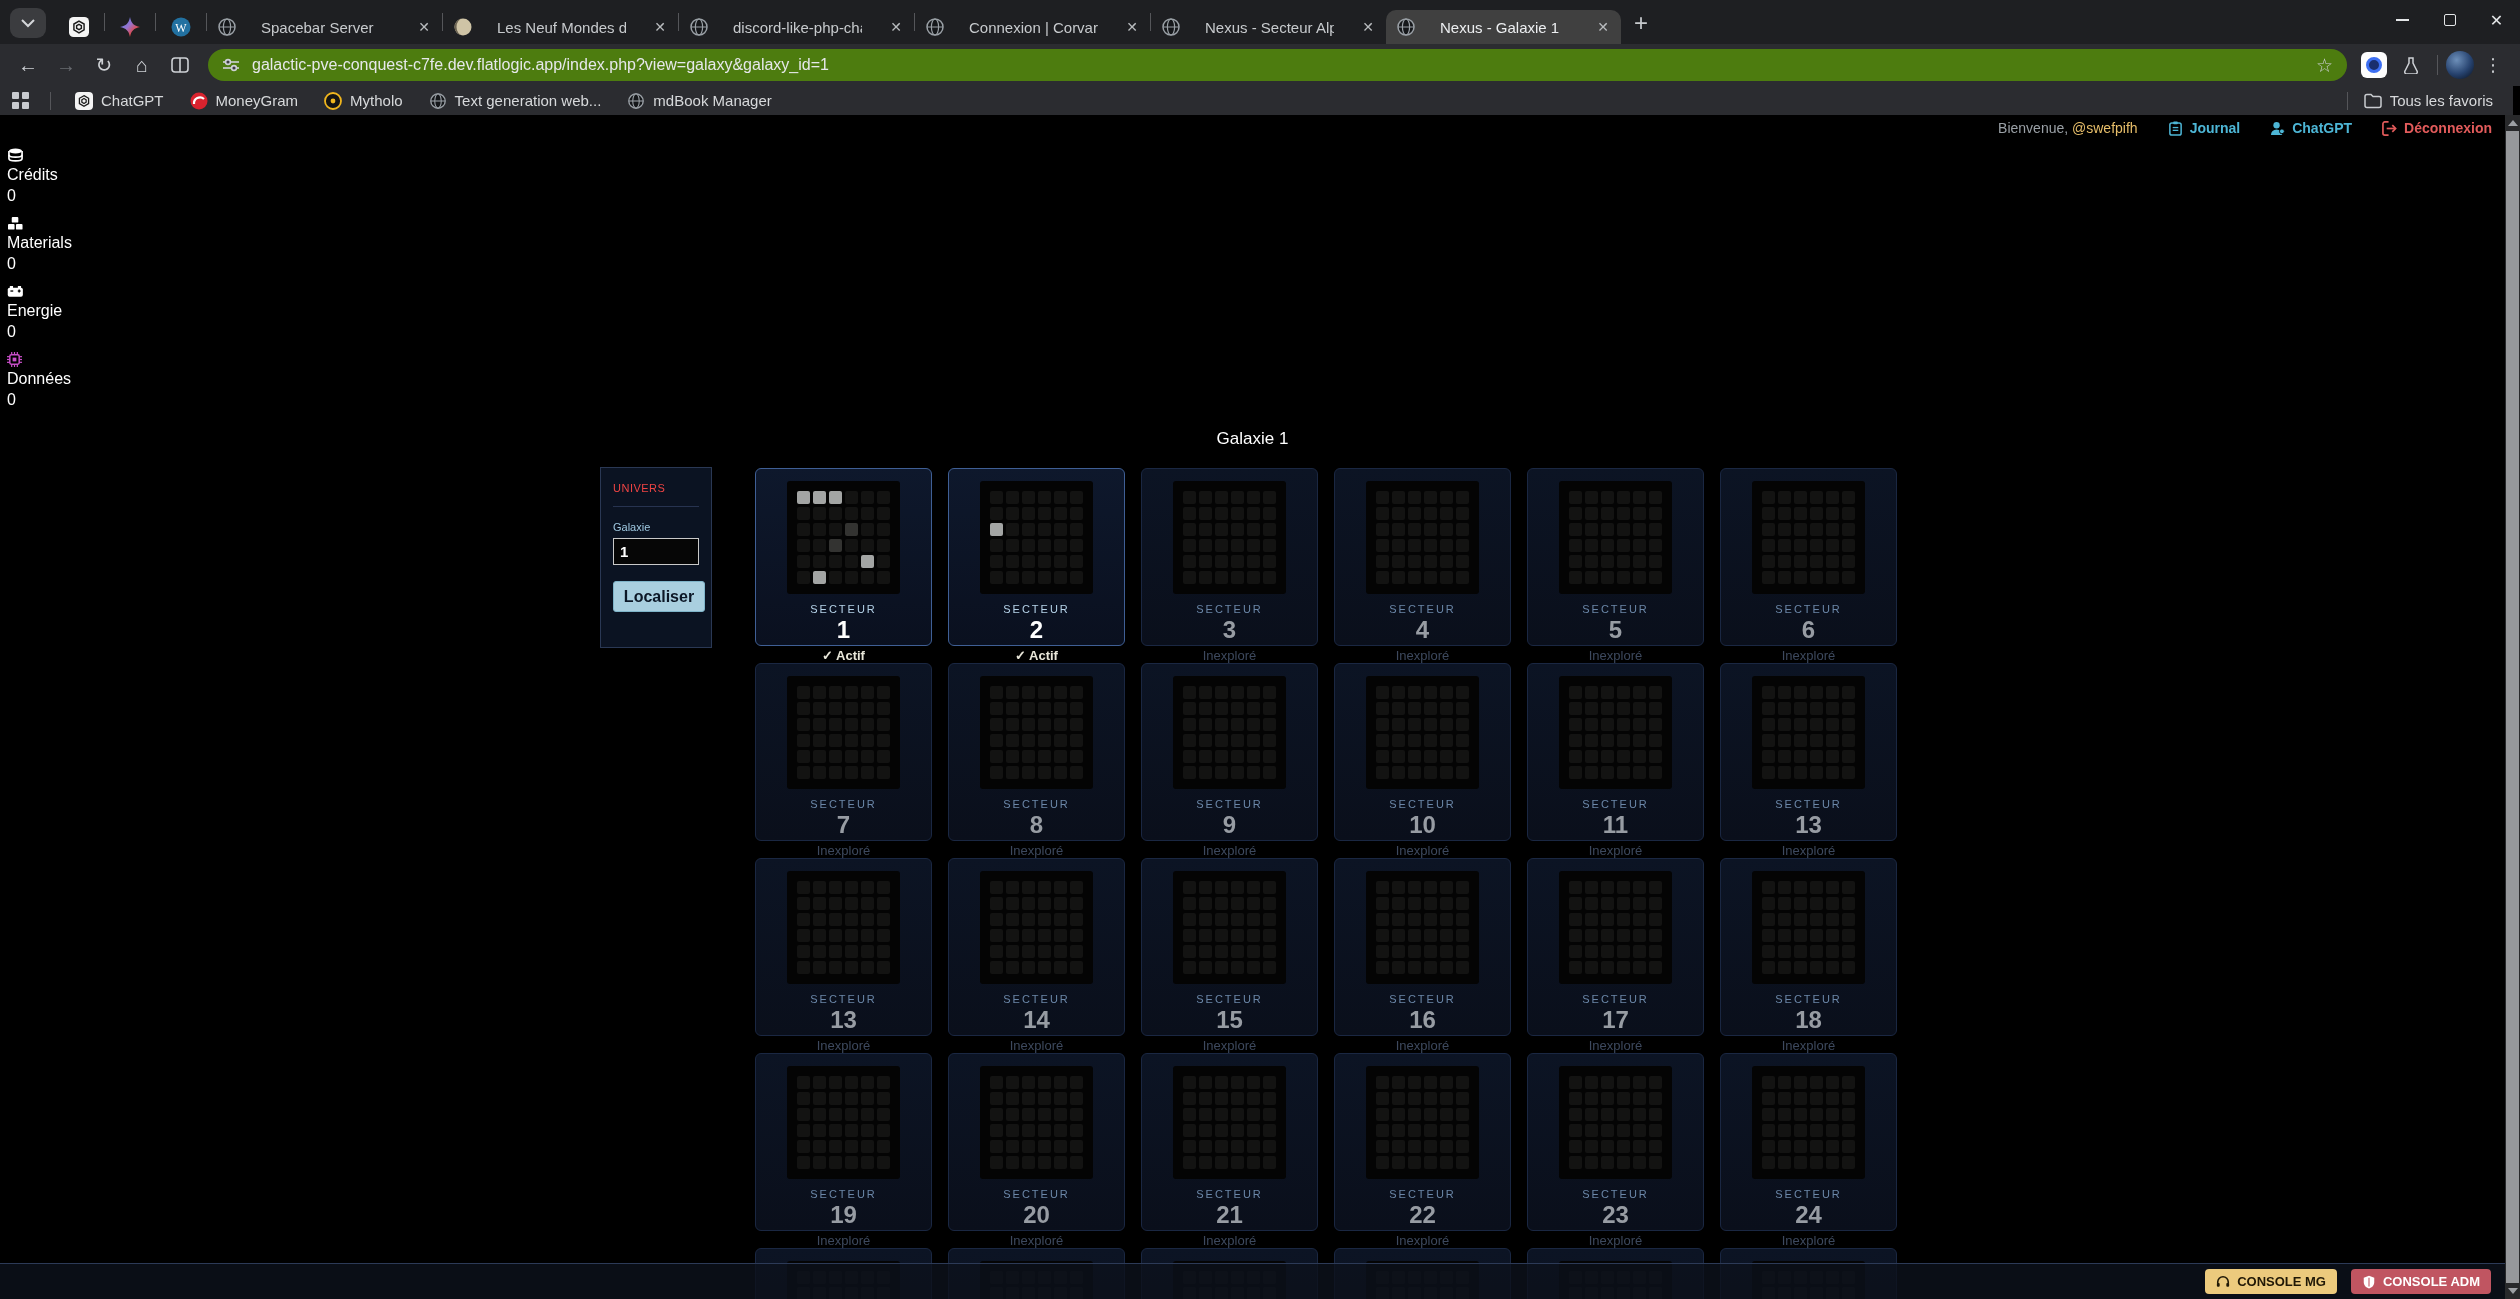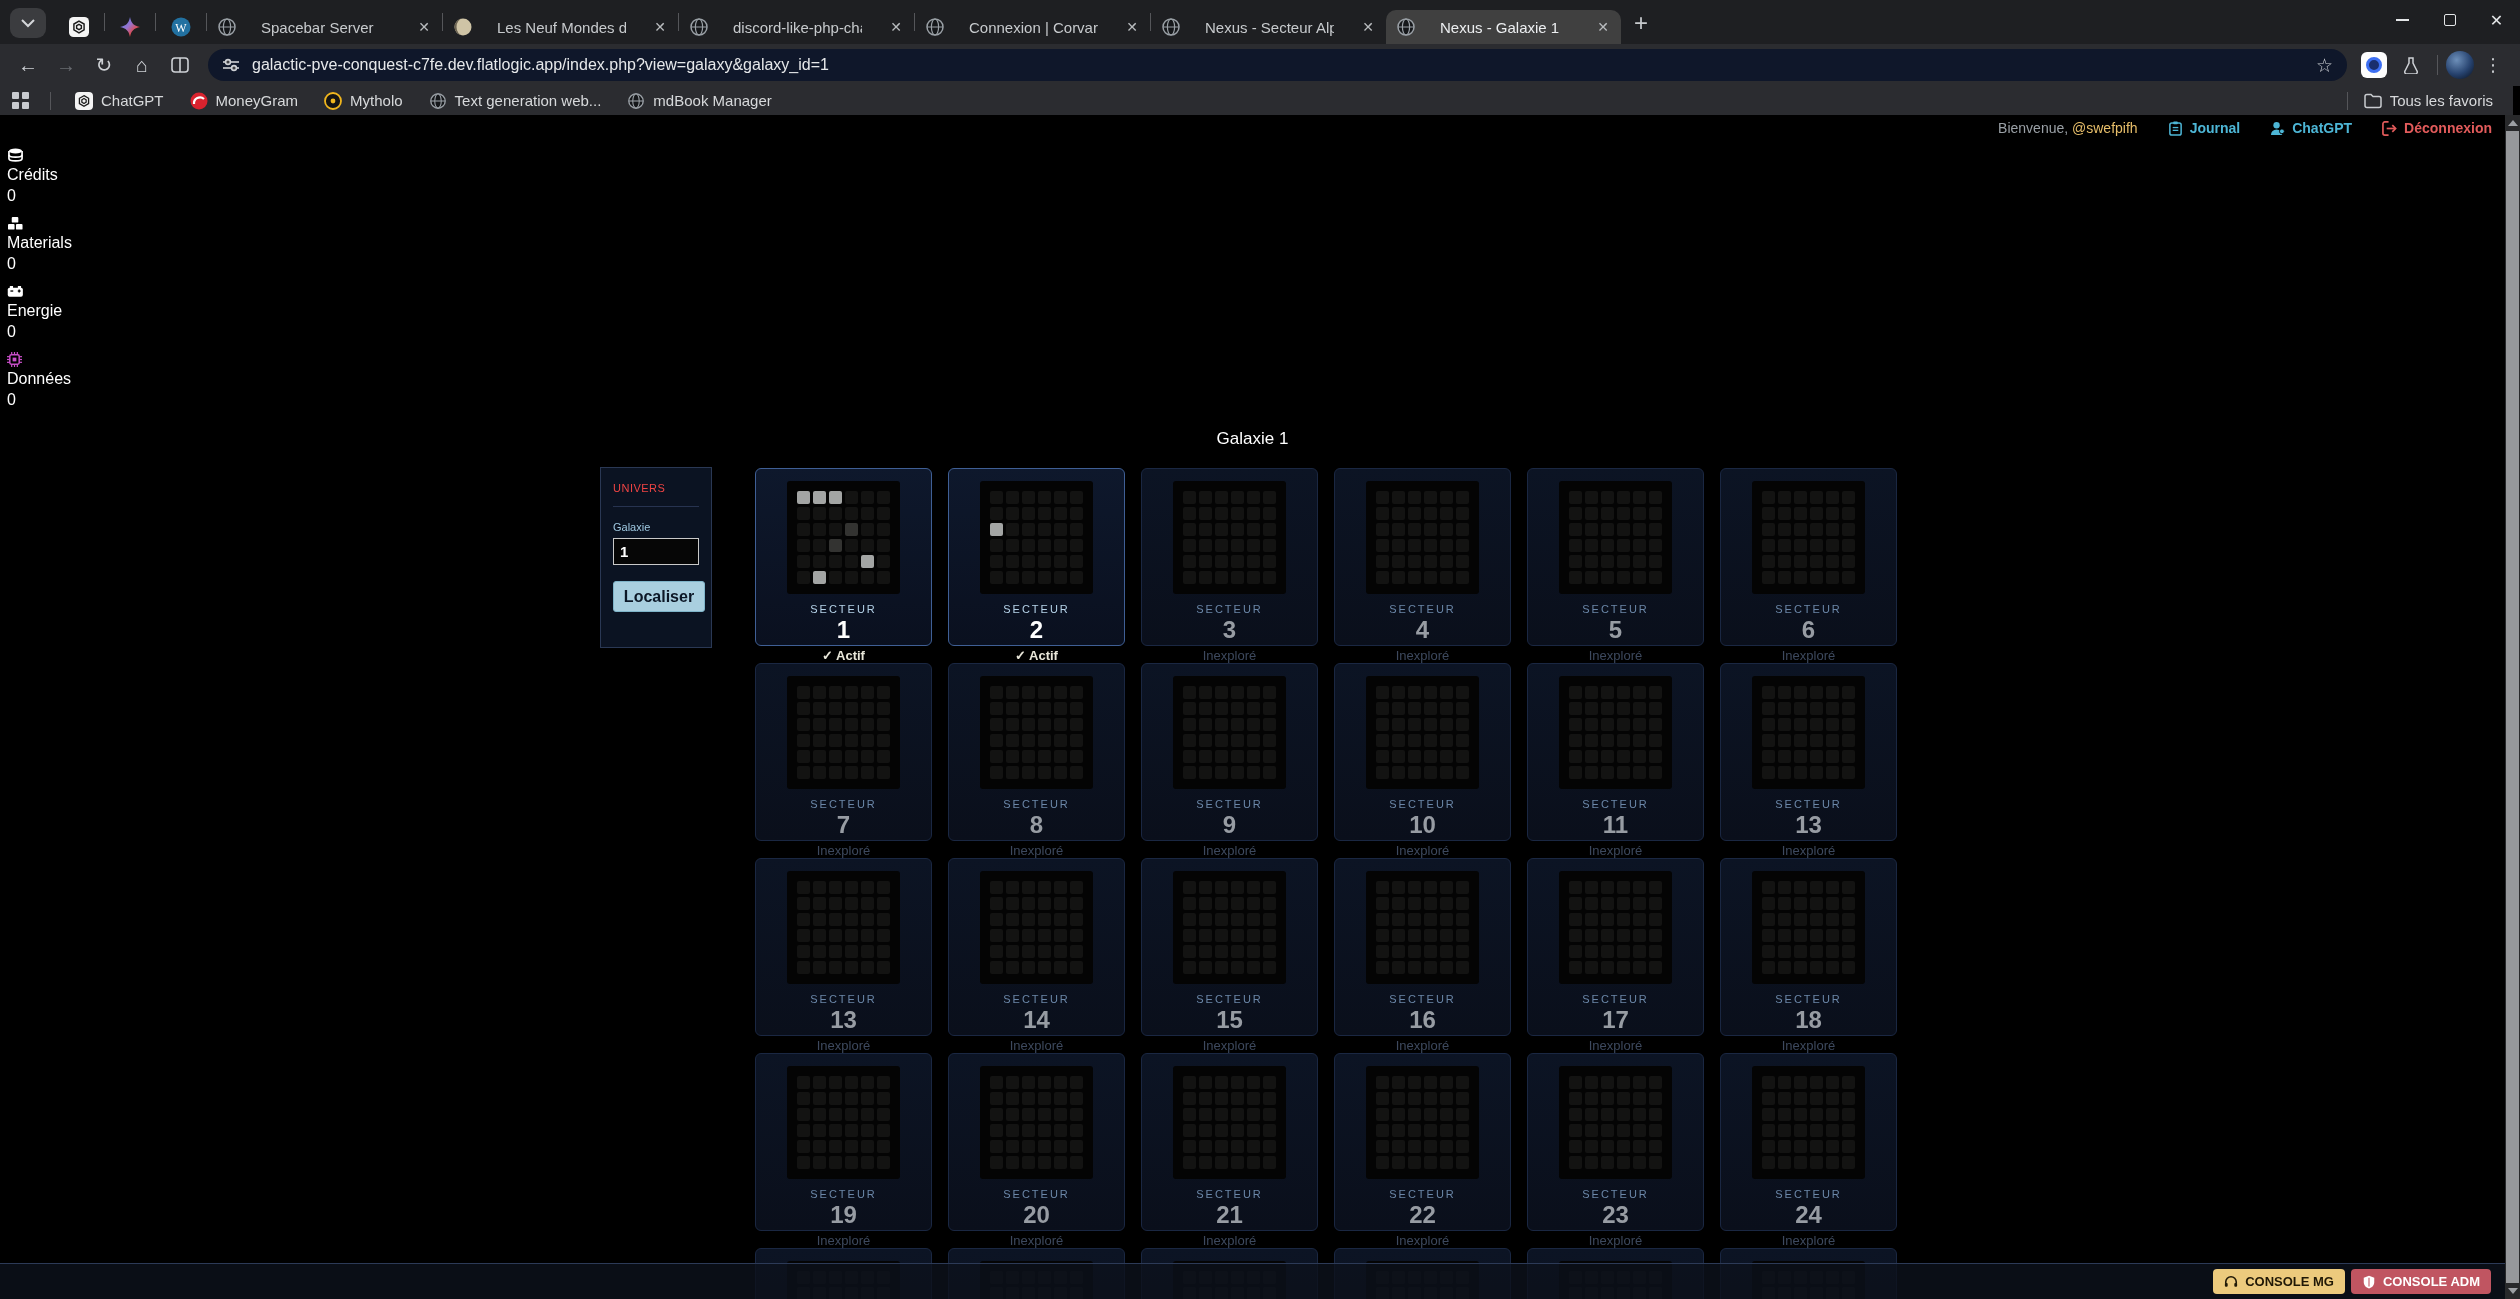--- a/index.html
+++ b/index.html
@@ -27,21 +27,21 @@
   .win-btn { width:47px; height:40px; display:flex; align-items:center; justify-content:center; color:#e4e6e8; }
   .ic-min { width:13px; height:2px; background:#e4e6e8; }
   .ic-max { width:12px; height:12px; border:1.5px solid #e4e6e8; border-radius:2px; }
   .ic-close { font-size:16px; }
 
   .toolbar { position:absolute; top:44px; left:0; right:0; height:42px; background:#2b2c30;
              display:flex; align-items:center; padding:0 10px; gap:2px; }
   .navbtn { width:36px; height:36px; border-radius:50%; display:flex; align-items:center;
             justify-content:center; color:#ced1d5; font-size:20px; flex:none; }
   .navbtn.disabled { color:#696c71; }
-  .omnibox { flex:1; height:32px; background:#0f172a; border-radius:16px; display:flex;
+  .omnibox { flex:1; height:32px; background:#4d7c0f; border-radius:16px; display:flex;
              align-items:center; padding:0 14px; gap:12px; margin:0 8px; }
   .omni-url { flex:1; font-size:16px; color:#e6e8ea; white-space:nowrap; overflow:hidden; }
   .omni-star { color:#ced1d5; font-size:19px; flex:none; }
   .ext1 { width:26px; height:26px; border-radius:6px; background:#fdfdfd; display:flex;
           align-items:center; justify-content:center; margin:0 4px; flex:none; }
   .ext1 .dot { width:16px; height:16px; border-radius:50%; background:#1a2f6e;
                border:3px solid #3d6ff2; }
   .toolsep { width:1px; height:20px; background:#55565a; margin:0 6px; flex:none; }
   .avatar { width:28px; height:28px; border-radius:50%; flex:none;
             background:radial-gradient(circle at 38% 32%, #6d8fb9, #27436f 55%, #0a1424 95%); }
@@ -1597,21 +1597,21 @@
           <span class="cell"></span>
           <span class="cell"></span>
           <span class="cell"></span>
           <span class="cell"></span>
           <span class="cell"></span>
         </div>
       </div>
     </div>
 
   <div class="footer">
-    <span id="consoles" style="display:flex;gap:6px;align-items:center;">
+    <span id="consoles" style="display:flex;gap:14px;align-items:center;">
         <button class="console-btn gold">
           <span style="display: inline-flex;">
             <svg viewBox="0 0 16 14" width="14" height="14">
               <path d="M2 9 v-2 a6 6 0 0 1 12 0 v2" fill="none" stroke="#201806" stroke-width="1.8"></path>
               <rect x="1" y="8" width="3.2" height="4.5" rx="1.2" fill="#201806"></rect>
               <rect x="11.8" y="8" width="3.2" height="4.5" rx="1.2" fill="#201806"></rect>
             </svg>
           </span>
           <span>CONSOLE MG</span>
         </button>

